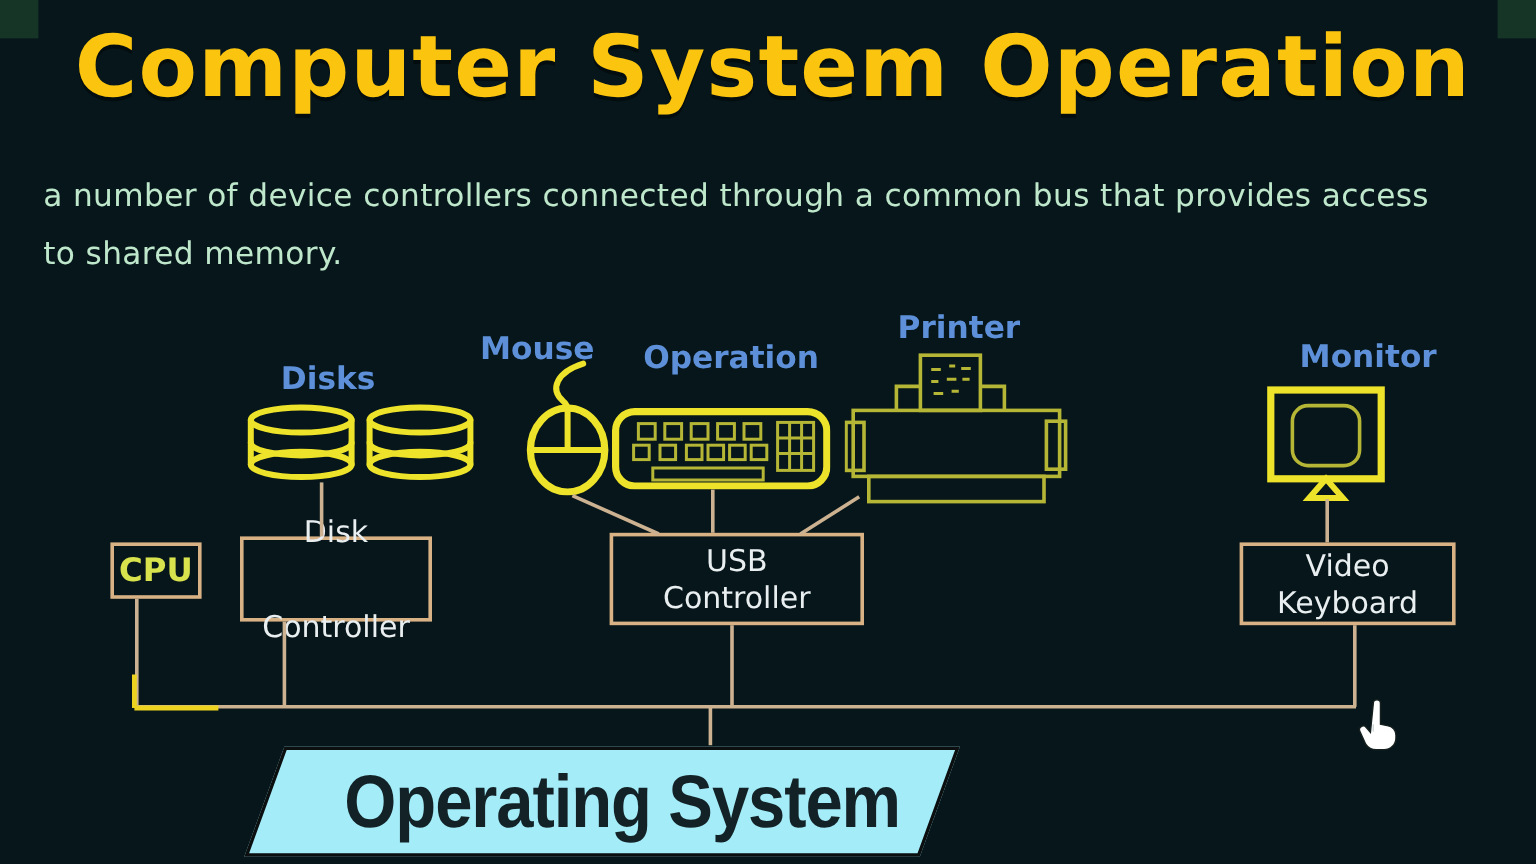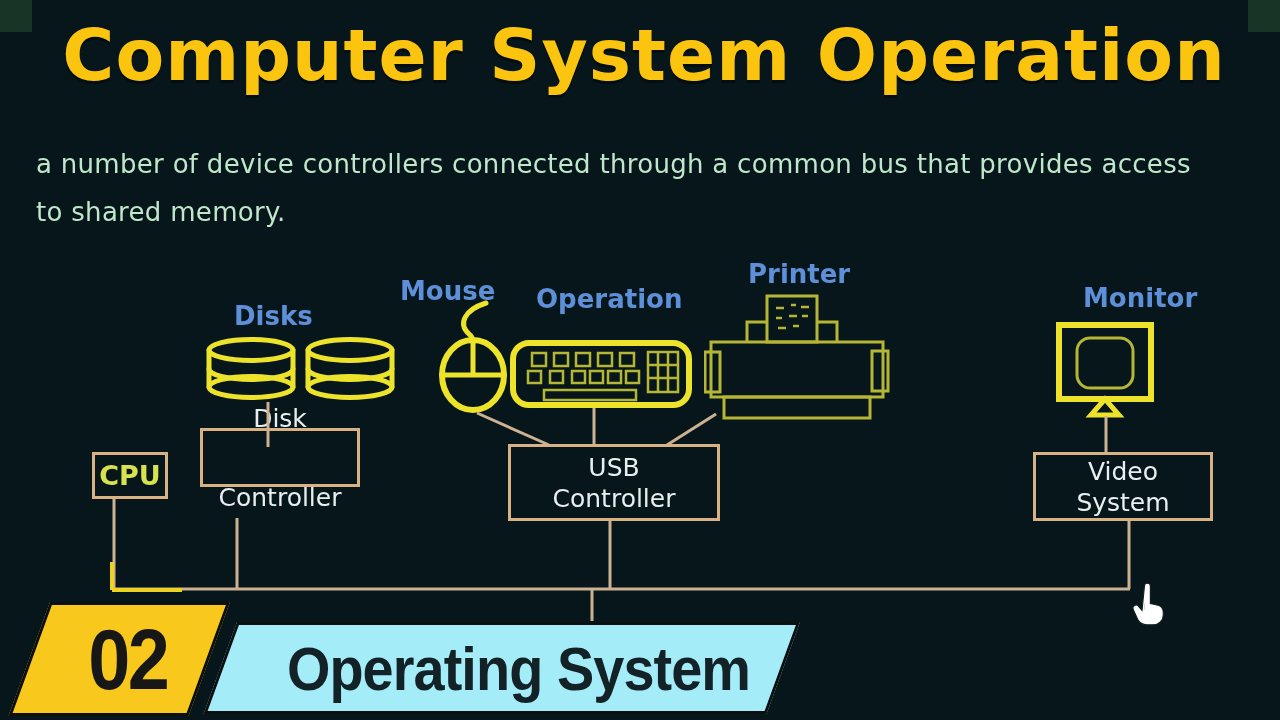--- a/index.html
+++ b/index.html
@@ -129,33 +129,33 @@
   <svg class="dicon" style="left:1053px;top:320px;" width="104" height="98" viewBox="0 0 104 98" fill="none">
     <rect x="6" y="5" width="92" height="74" style="stroke:var(--icon_yellow)" stroke-width="6"></rect>
     <rect x="24" y="18" width="56" height="50" rx="13" style="stroke:var(--icon_olive)" stroke-width="3"></rect>
     <polygon points="52,79 38,95 66,95" style="stroke:var(--icon_yellow)" stroke-width="5"></polygon>
   </svg>
 
   <div class="dbox" id="cpu-box" style="left:92px;top:452px;width:76px;height:47px;font-weight:bold;">
     <div class="bl">CPU</div>
   </div>
 
-  <div class="dbox" style="left:200px;top:428px;width:160px;height:59px;gap:48px;">
+  <div class="dbox" style="left:200px;top:447px;width:160px;height:71px;gap:48px;">
     <div class="bl">Disk</div>
     <div class="bl">Controller</div>
   </div>
 
   <div class="dbox" style="left:508px;top:444px;width:212px;height:77px;">
     <div class="bl">USB</div>
     <div class="bl">Controller</div>
   </div>
 
   <div class="dbox" style="left:1033px;top:452px;width:180px;height:69px;">
     <div class="bl">Video</div>
-    <div class="bl">System</div>
+    <div class="bl">Keyboard</div>
   </div>
 
   <svg class="wires" width="1280" height="720" viewBox="0 0 1280 720" fill="none">
     <g style="stroke:var(--wire_tan)" stroke-width="3">
       <path d="M268,402 V447"></path>
       <path d="M477,413 L549,445"></path>
       <path d="M594,408 V444"></path>
       <path d="M716,414 L667,445"></path>
       <path d="M1106,416 V452"></path>
       <path d="M114,499 V588"></path>
@@ -168,23 +168,19 @@
     <g style="stroke:var(--wire_yellow)" stroke-width="4">
       <path d="M112,562 V590 M112,590 H182"></path>
     </g>
   </svg>
 
   <svg class="cursor" style="left:1130px;top:582px;" width="36" height="44" viewBox="0 0 24 29">
     <path d="M9.6 2.6a2 2 0 0 1 4 0v11.6l4.4.9a5.2 5.2 0 0 1 4.2 5.1v1.6a6.6 6.6 0 0 1-6.6 6.6h-4.4a7 7 0 0 1-5.8-3.1l-3.2-7a2.1 2.1 0 0 1 3.5-2.3l2.3 2.7z" fill="#ffffff" stroke="#15201f" stroke-width="0.8"></path>
     <path d="M9.6 14.2v4" stroke="#cfd6d6" stroke-width="0.8"></path>
   </svg>
 
-  <div class="badge" id="lesson-number" style="left:50px;top:602px;width:180px;height:114px;">
-    <div class="bg yellow"></div>
-    <div class="txt">02</div>
-  </div>
 
   <div class="badge" id="subject-banner" style="left:237px;top:622px;width:563px;height:92px;text-decoration:underline;">
     <div class="bg cyan"></div>
     <div class="txt">Operating System</div>
   </div>
 
 </div>
 
 </body></html>

